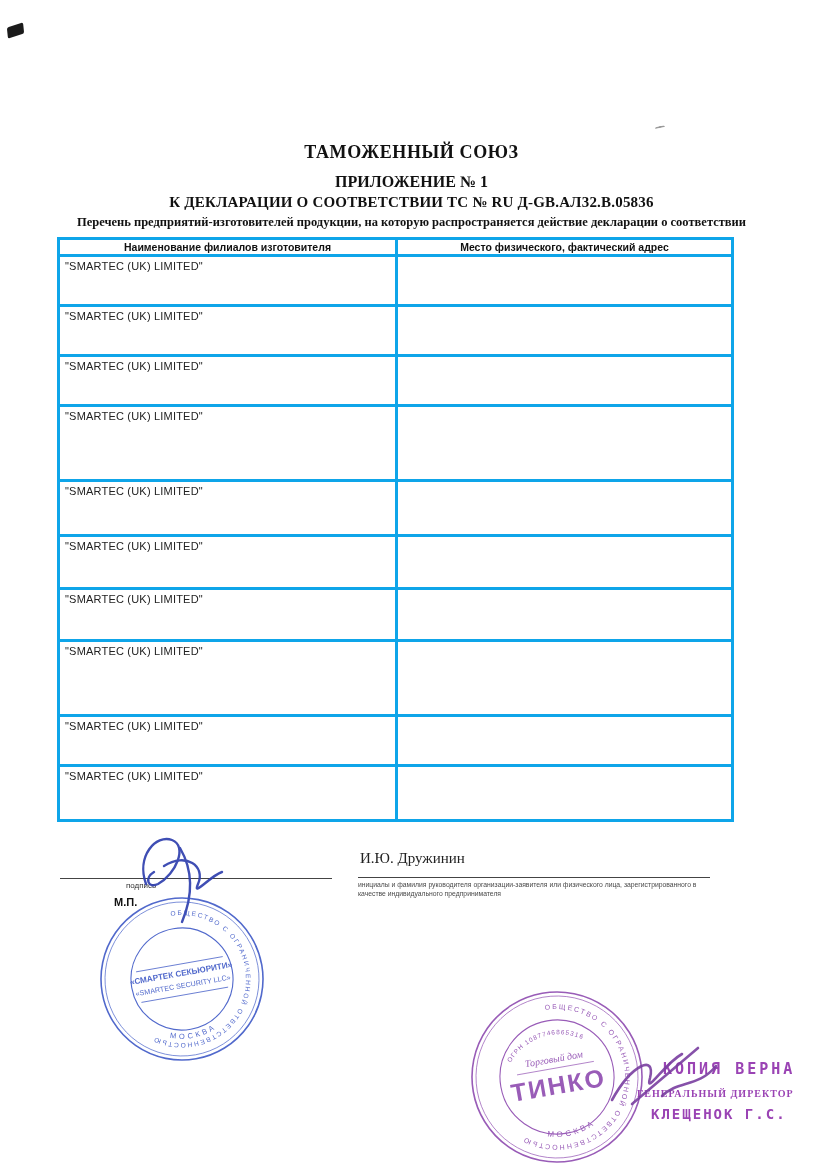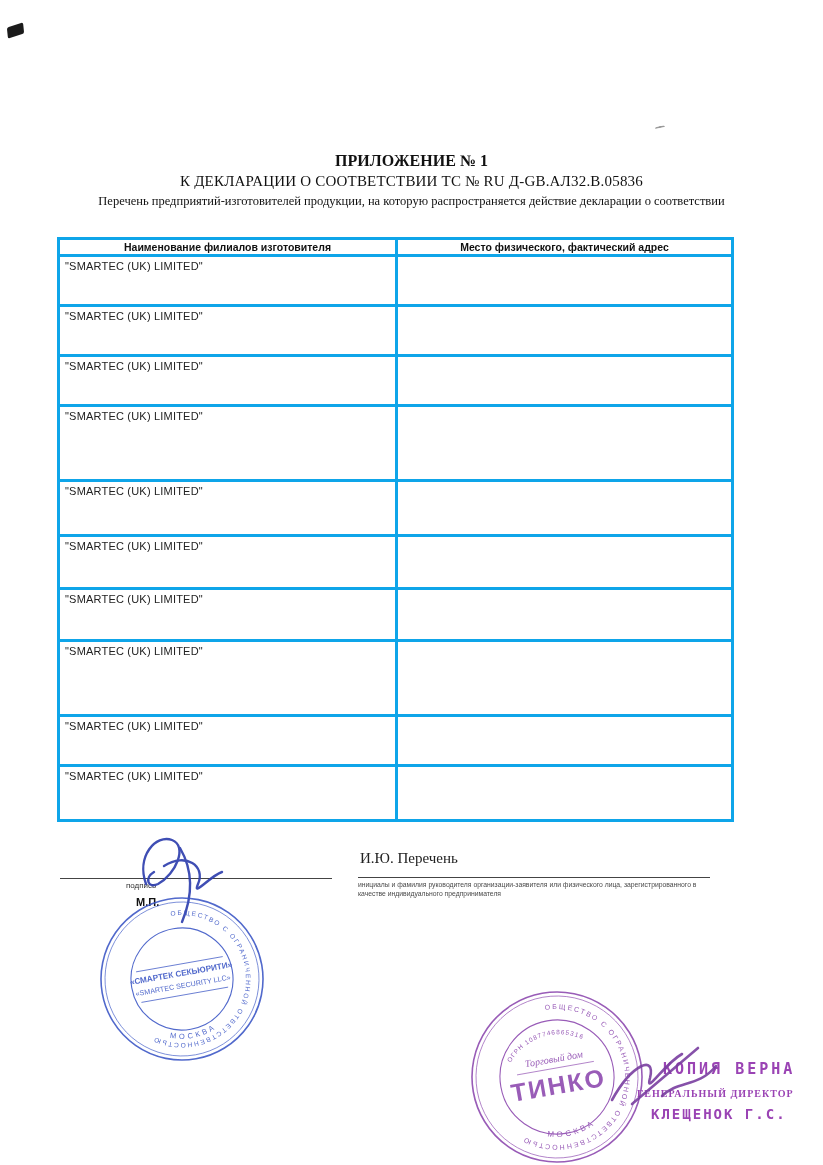--- a/index.html
+++ b/index.html
@@ -13,22 +13,22 @@
   .artifact-tl { position:absolute; top:25px; left:7px; width:17px; height:11px;
     background:#1b1b1b; transform:rotate(-18deg) skewX(-12deg); border-radius:2px; }
   .artifact-tr { position:absolute; top:126px; left:655px; width:10px; height:3px;
     border-top:2px solid #9a9a9a; transform:rotate(-12deg); border-radius:50%; }
 
   
   .doc-header { position:absolute; top:142px; left:50%; transform:translateX(-50%);
     width:700px; text-align:center; font-family:"Liberation Serif", serif; color:#111; }
   .t1 { font-size:18px; font-weight:bold; letter-spacing:.6px; }
   .t2 { font-size:16px; font-weight:bold; margin-top:10px; }
-  .t3 { font-size:15px; font-weight:normal; margin-top:3px; letter-spacing:.2px; }
-  .t4 { font-size:12.5px; font-weight:normal; margin-top:4px; line-height:1.25; }
+  .t3 { font-size:15px; font-weight:bold; margin-top:3px; letter-spacing:.2px; }
+  .t4 { font-size:12.5px; font-weight:bold; margin-top:4px; line-height:1.25; }
 
   
   .branches-table { position:absolute; top:237px; left:57px; width:674px;
     border-collapse:collapse; table-layout:fixed; }
   .branches-table th, .branches-table td { border:3px solid #0ea5e9; }
   .branches-table th { height:17px; font-size:10.5px; font-weight:bold;
     text-align:center; vertical-align:middle; color:#111; padding:1px 2px; }
   .branches-table td { vertical-align:top; text-align:left;
     font-size:11px; color:#222; padding:3px 5px; letter-spacing:.2px; }
   .col1 { width:338px; } .col2 { width:336px; }
@@ -38,21 +38,21 @@
   tr.r9 td{height:55px}
 
   
   .sig-line-left { position:absolute; top:878px; left:60px; width:272px; border-top:1px solid #444; }
   .sig-caption { position:absolute; top:881px; left:126px; font-size:8px; color:#333; }
   .sig-name { position:absolute; top:850px; left:360px; font-family:"Liberation Serif", serif;
     font-size:15px; color:#222; }
   .sig-line-right { position:absolute; top:877px; left:358px; width:352px; border-top:1px solid #444; }
   .fine-print { position:absolute; top:880px; left:358px; width:360px;
     font-size:6.8px; line-height:1.35; color:#4a4a4a; }
-  .mp-label { position:absolute; top:896px; left:136px; font-size:11px; font-weight:bold; color:#111; }
+  .mp-label { position:absolute; top:896px; left:114px; font-size:11px; font-weight:bold; color:#111; }
 
   .sig-blue-svg { position:absolute; top:826px; left:118px; width:150px; height:100px; }
   .sig-purple-svg { position:absolute; top:1038px; left:598px; width:150px; height:80px; }
 
   
   .company-stamp { position:absolute; top:892px; left:95px; width:174px; height:174px;
     transform:rotate(-10deg); opacity:.88; }
   .tinko-stamp { position:absolute; top:986px; left:466px; width:182px; height:182px;
     transform:rotate(-10deg); opacity:.88; }
 
@@ -65,20 +65,21 @@
 </style>
 </head>
 <body>
 
 <div class="page">
 
   <div class="artifact-tl"></div>
   <div class="artifact-tr"></div>
 
   <div class="doc-header">
+    <div class="t1">ТАМОЖЕННЫЙ СОЮЗ</div>
     <div class="t2">ПРИЛОЖЕНИЕ № 1</div>
     <div class="t3">К ДЕКЛАРАЦИИ О СООТВЕТСТВИИ ТС № RU Д-GB.АЛ32.В.05836</div>
     <div class="t4">Перечень предприятий-изготовителей продукции, на которую распространяется действие декларации о соответствии</div>
   </div>
 
   <table class="branches-table">
     <colgroup>
         <col class="col1">
         <col class="col2">
       </colgroup>
@@ -127,21 +128,21 @@
       </tr>
       <tr class="r9">
         <td>"SMARTEC (UK) LIMITED"</td>
         <td></td>
       </tr>
     </tbody>
   </table>
 
   <div class="sig-line-left"></div>
   <div class="sig-caption">подпись</div>
-  <div class="sig-name">И.Ю. Перечень</div>
+  <div class="sig-name">И.Ю. Дружинин</div>
   <div class="sig-line-right"></div>
   <div class="fine-print">инициалы и фамилия руководителя организации-заявителя или физического лица, зарегистрированного в качестве индивидуального предпринимателя</div>
   <div class="mp-label">М.П.</div>
 
   <svg class="sig-blue-svg" viewBox="0 0 150 100">
     <g fill="none" stroke="#2f3fae" stroke-width="2.4" stroke-linecap="round" opacity=".92">
       <path d="M 28,58 C 18,30 38,8 54,14 C 70,20 58,48 40,58 C 30,63 26,52 36,46"></path>
       <path d="M 46,40 C 68,26 88,40 80,58 C 74,72 92,50 104,46"></path>
       <path d="M 62,22 C 76,46 74,72 64,96"></path>
     </g>

